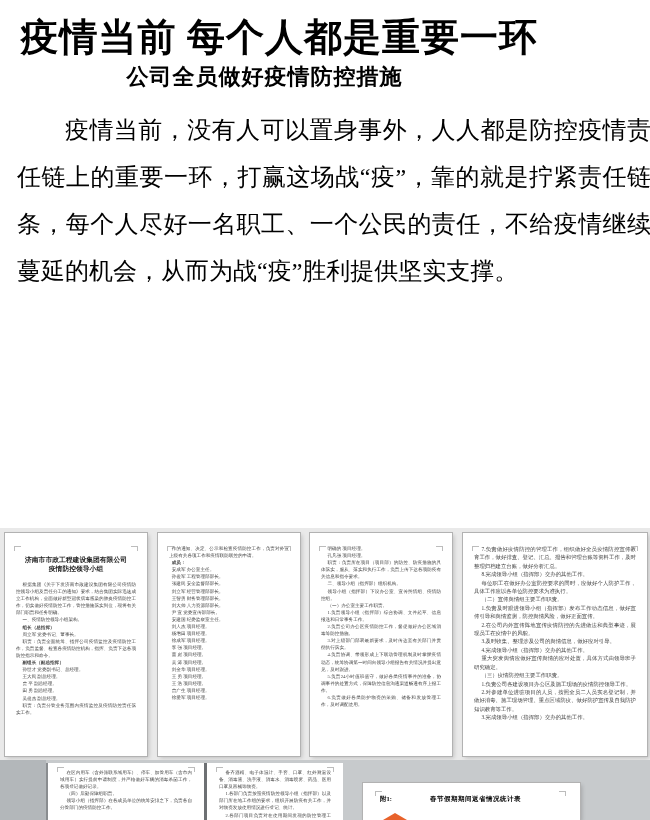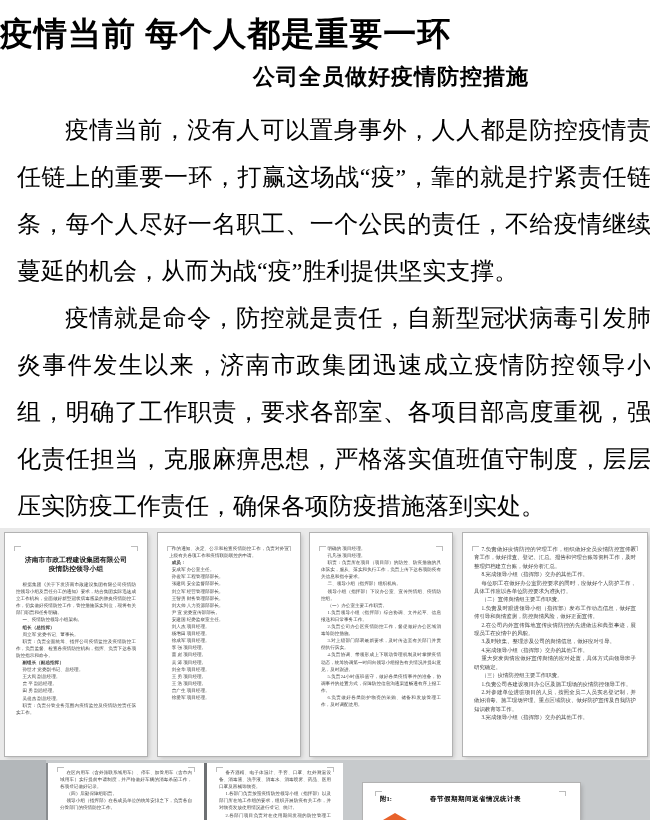--- a/index.html
+++ b/index.html
@@ -3,25 +3,25 @@
 <meta charset="utf-8">
 <style>
   html,body{margin:0;padding:0;background:#ffffff;}
   .doc{
     position:relative;width:650px;height:820px;background:#ffffff;overflow:hidden;
     font-family:"Liberation Serif","DejaVu Serif",serif;color:#000;
   }
   
   .title{
     margin:0;position:absolute;top:12px;left:0;width:538px;
-    text-align:left;font-size:33px;font-weight:bold;letter-spacing:1px;
+    text-align:right;font-size:38px;font-weight:bold;letter-spacing:1px;
   }
   .subtitle{
     margin:0;position:absolute;top:62px;left:0;width:529px;
-    text-align:right;font-size:22px;font-weight:bold;letter-spacing:1px;
+    text-align:center;font-size:22px;font-weight:bold;letter-spacing:1px;
   }
   .body-text{
     position:absolute;top:107px;left:17px;width:634px;
     font-size:24px;line-height:47px;text-align:justify;
   }
   .body-text p{margin:0;text-indent:2em;}
   
   .thumbs-top{
     position:absolute;left:0;top:528px;width:650px;height:232px;
     background:#e9e9e9;
@@ -73,21 +73,20 @@
 </head>
 <body>
 
 <div class="doc">
 
   <h1 class="title">疫情当前 每个人都是重要一环</h1>
   <h2 class="subtitle">公司全员做好疫情防控措施</h2>
 
   <div class="body-text">
     <p>疫情当前，没有人可以置身事外，人人都是防控疫情责任链上的重要一环，打赢这场战“疫”，靠的就是拧紧责任链条，每个人尽好一名职工、一个公民的责任，不给疫情继续蔓延的机会，从而为战“疫”胜利提供坚实支撑。</p>
-    <p>疫情就是命令，防控就是责任，自新型冠状病毒引发肺炎事件发生以来，济南市政集团迅速成立疫情防控领导小组，明确了工作职责，要求各部室、各项目部高度重视，强化责任担当，克服麻痹思想，严格落实值班值守制度，层层压实防疫工作责任，确保各项防疫措施落到实处。</p>
   </div>
 
   <div class="thumbs-top">
     <div class="page p1">
       <div class="content thumb-text">
         <div class="p1-heading">
           <div>济南市市政工程建设集团有限公司</div>
           <div>疫情防控领导小组</div>
         </div>
         <div>

